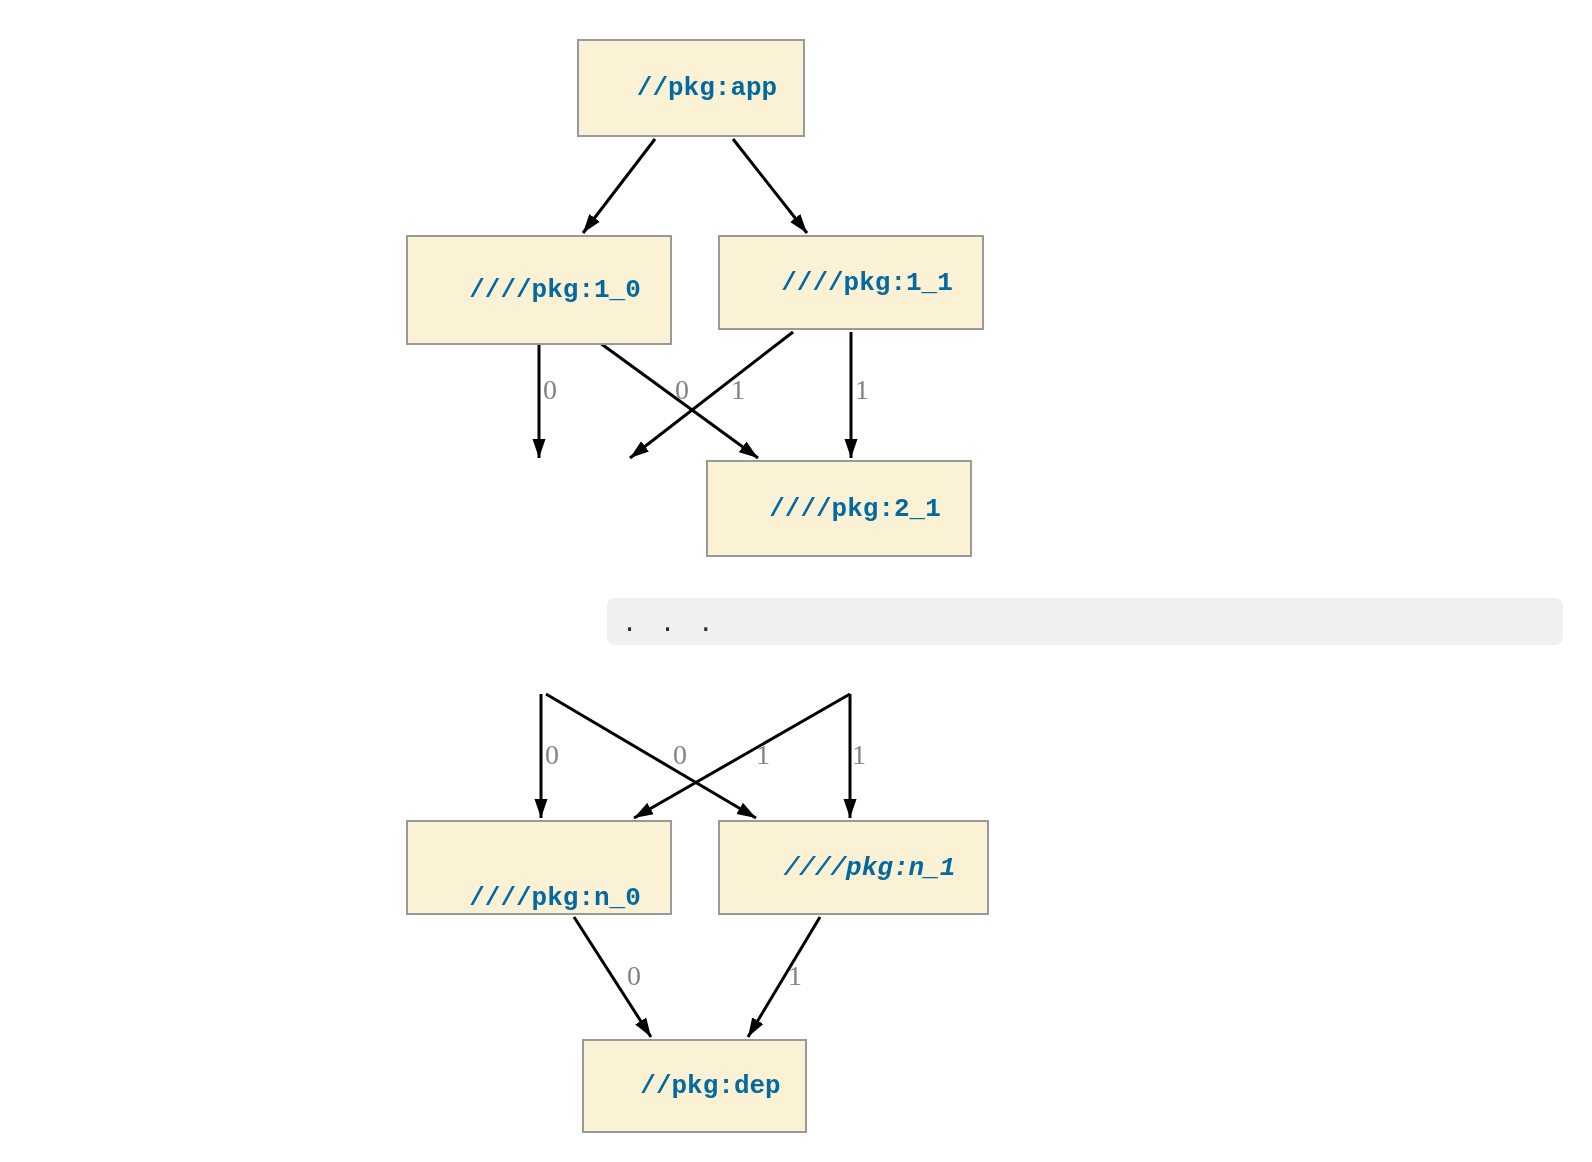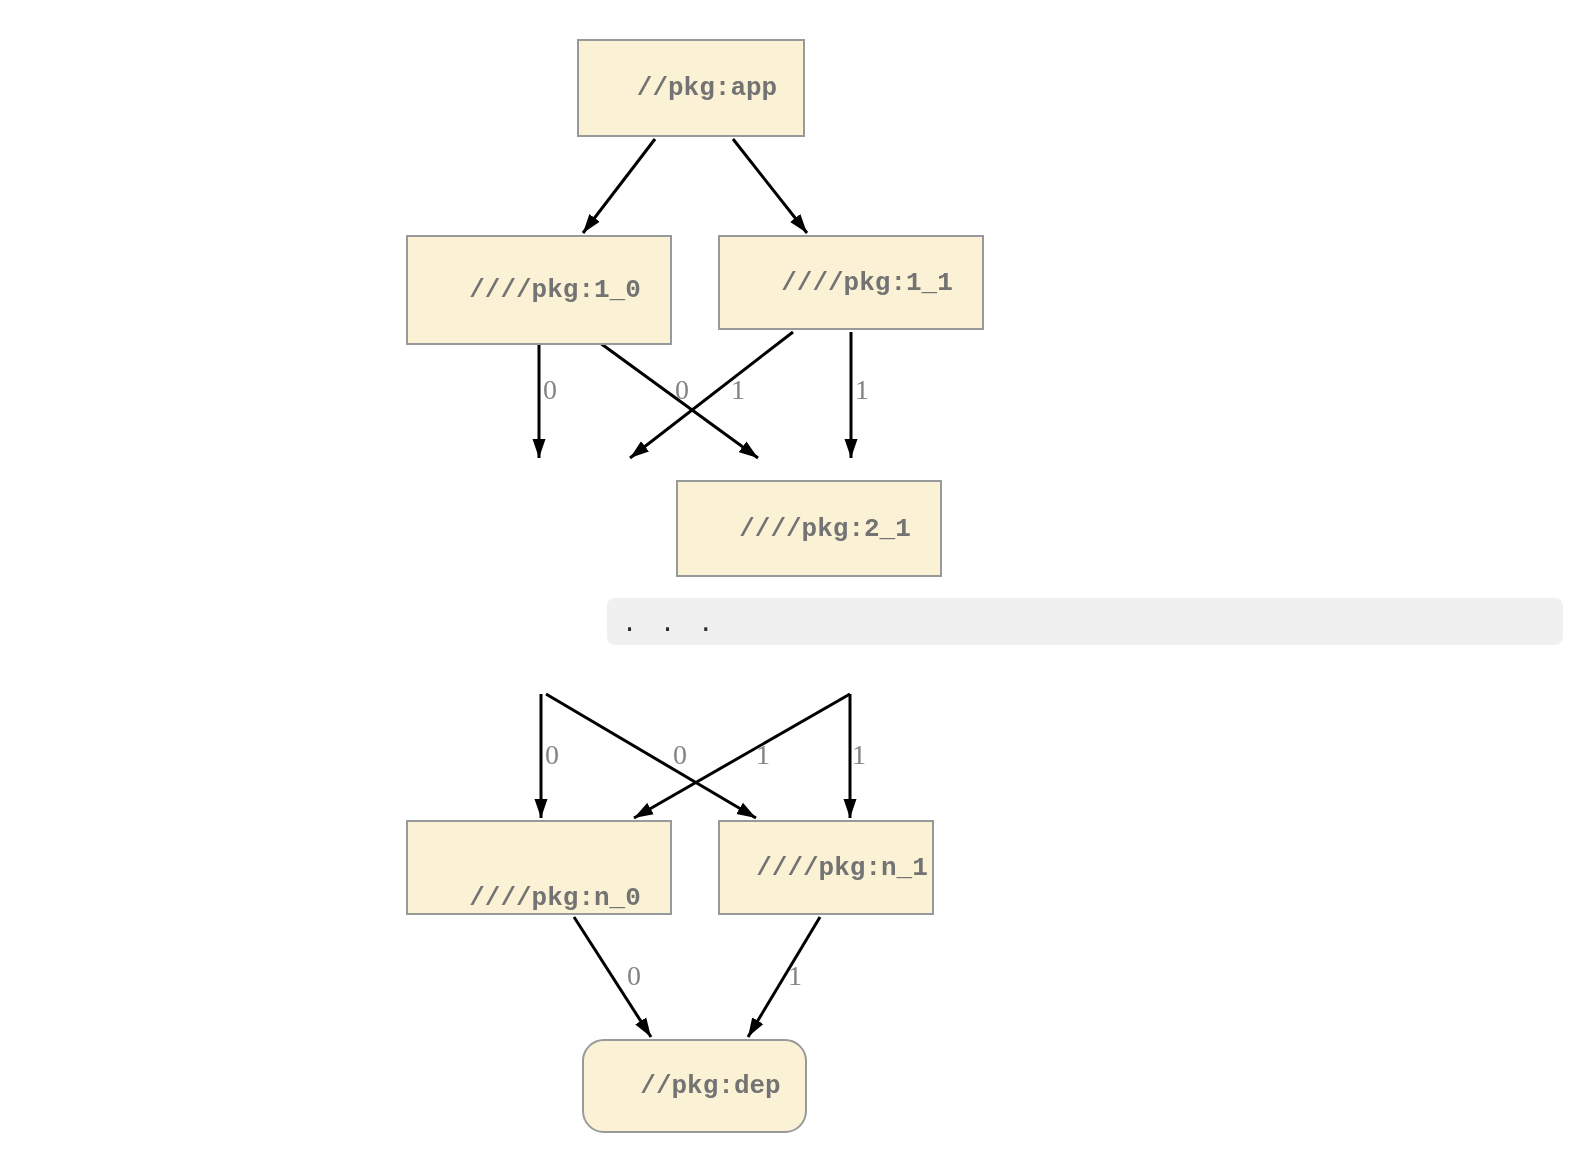--- a/index.html
+++ b/index.html
@@ -20,21 +20,21 @@
     position: absolute;
     box-sizing: border-box;
     background: #FBF2D5;
     border: 2.5px solid #98999A;
     display: flex;
     align-items: center;
     justify-content: center;
     font-family: "Liberation Mono", "DejaVu Sans Mono", monospace;
     font-weight: 700;
     font-size: 26px;
-    color: #737373;
+    color: #0369a1;
     white-space: nowrap;
     padding-left: 32px;
   }
   .edge-label {
     position: absolute;
     font-family: "Liberation Serif", "DejaVu Serif", serif;
     font-size: 28px;
     line-height: 1.2;
     color: #848484;
   }
@@ -87,37 +87,37 @@
 
   <div class="node" style="left:406px; top:235px; width:266px; height:110px;">
     <span>////pkg:1_0</span>
   </div>
 
   <div class="node" style="left:718px; top:235px; width:266px; height:95px;">
     <span>////pkg:1_1</span>
   </div>
 
 
-  <div class="node" style="left:676px; top:460px; width:266px; height:97px;margin-top:20px;">
+  <div class="node" style="left:706px; top:460px; width:266px; height:97px;">
     <span>////pkg:2_1</span>
   </div>
 
   <div class="ellipsis-bar">
     <span class="ellipsis-dots">. . .</span>
   </div>
 
   <div class="node" style="left:406px; top:820px; width:266px; height:95px;align-items:flex-end;">
     <span>////pkg:n_0</span>
   </div>
 
-  <div class="node" style="left:718px; top:820px; width:216px; height:95px;">
+  <div class="node" style="left:718px; top:820px; width:271px; height:95px;font-style:italic;">
     <span>////pkg:n_1</span>
   </div>
 
-  <div class="node" style="left:582px; top:1039px; width:225px; height:94px;border-radius:22px;">
+  <div class="node" style="left:582px; top:1039px; width:225px; height:94px;">
     <span>//pkg:dep</span>
   </div>
 
   <span class="edge-label" style="left:543px; top:373px;">0</span>
   <span class="edge-label" style="left:731px; top:373px;">1</span>
   <span class="edge-label" style="left:675px; top:373px;">0</span>
   <span class="edge-label" style="left:855px; top:373px;">1</span>
 
   <span class="edge-label" style="left:545px; top:738px;">0</span>
   <span class="edge-label" style="left:756px; top:738px;">1</span>

